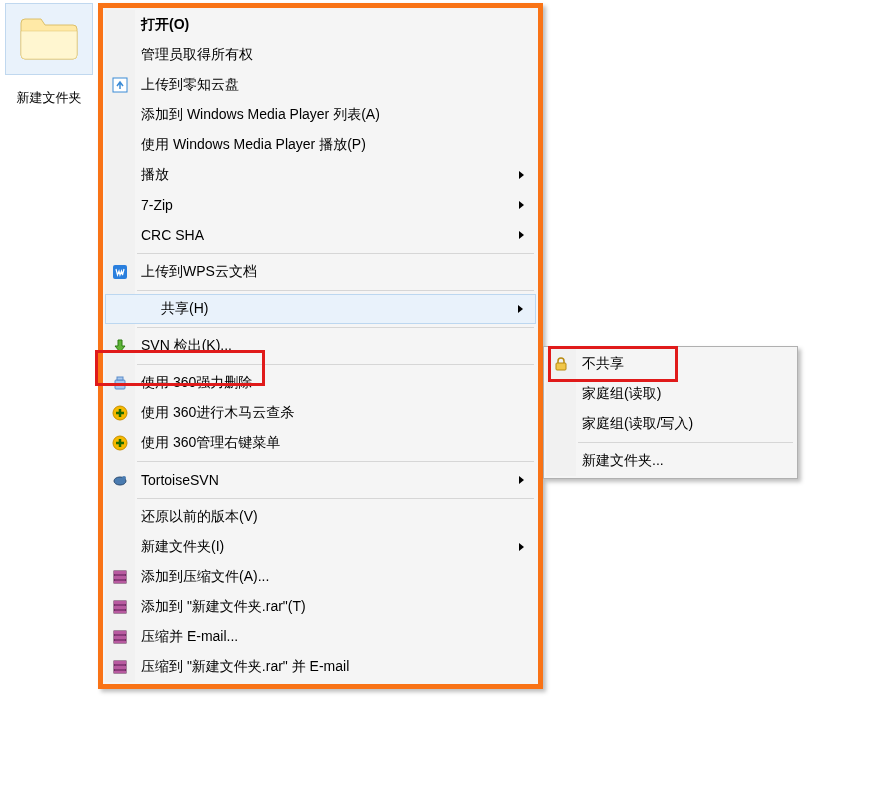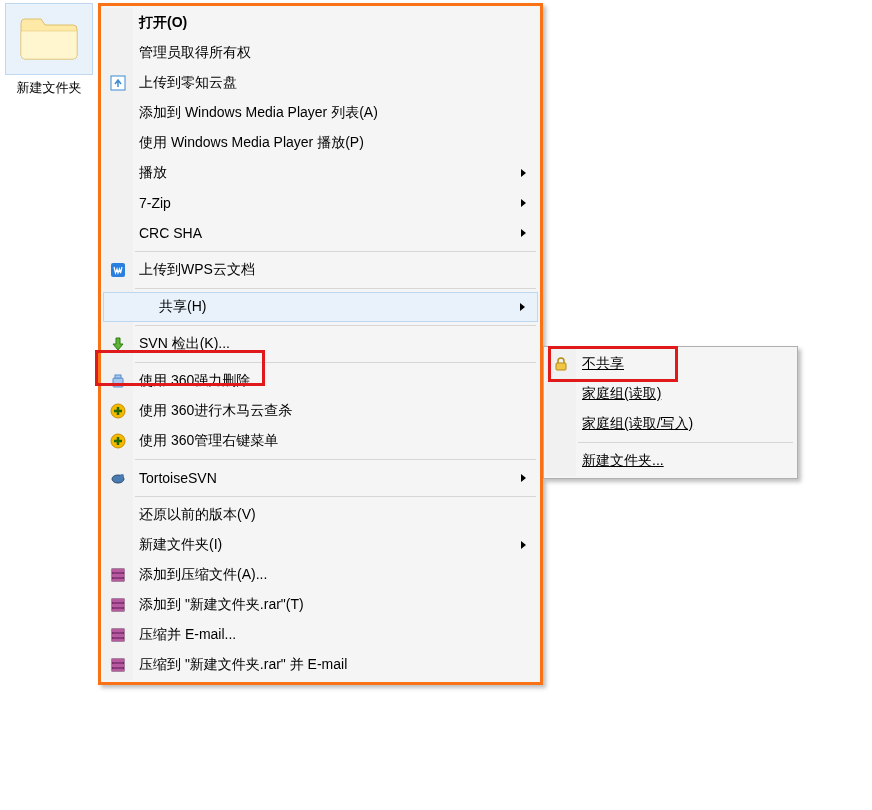--- a/index.html
+++ b/index.html
@@ -29,34 +29,34 @@
     background: #e9f2fb;
     display: flex;
     align-items: center;
     justify-content: center;
   }
   .desktop-icon .folder-svg {
     width: 60px;
     height: 48px;
   }
   .desktop-icon .label {
-    margin-top: 4px;
+    margin-top: 14px;
     font-size: 13px;
     white-space: nowrap;
     overflow: hidden;
   }
 
   
   .context-menu {
     position: absolute;
     top: 3px;
     left: 98px;
     width: 445px;
     background: #f5f5f5;
-    border: 3px solid #f97316;
+    border: 5px solid #f97316;
     box-shadow: 3px 3px 4px rgba(0,0,0,0.25);
     padding: 2px;
   }
   .menu-inner {
     background: #f5f5f5;
     position: relative;
   }
   .icon-gutter {
     position: absolute;
     top: 0;
@@ -114,21 +114,21 @@
   .sub-menu {
     position: absolute;
     top: 346px;
     left: 543px;
     width: 255px;
     background: #f5f5f5;
     border: 1px solid #b0b0b0;
     box-shadow: 3px 3px 4px rgba(0,0,0,0.25);
     padding: 2px;
   }
-  .sub-menu .menu-item { height: 30px; text-decoration: underline; }
+  .sub-menu .menu-item { height: 30px; }
 
   
   .annotation {
     position: absolute;
     border: 3px solid #e01a1a;
     pointer-events: none;
     z-index: 10;
   }
 
   .label { white-space: nowrap; }

